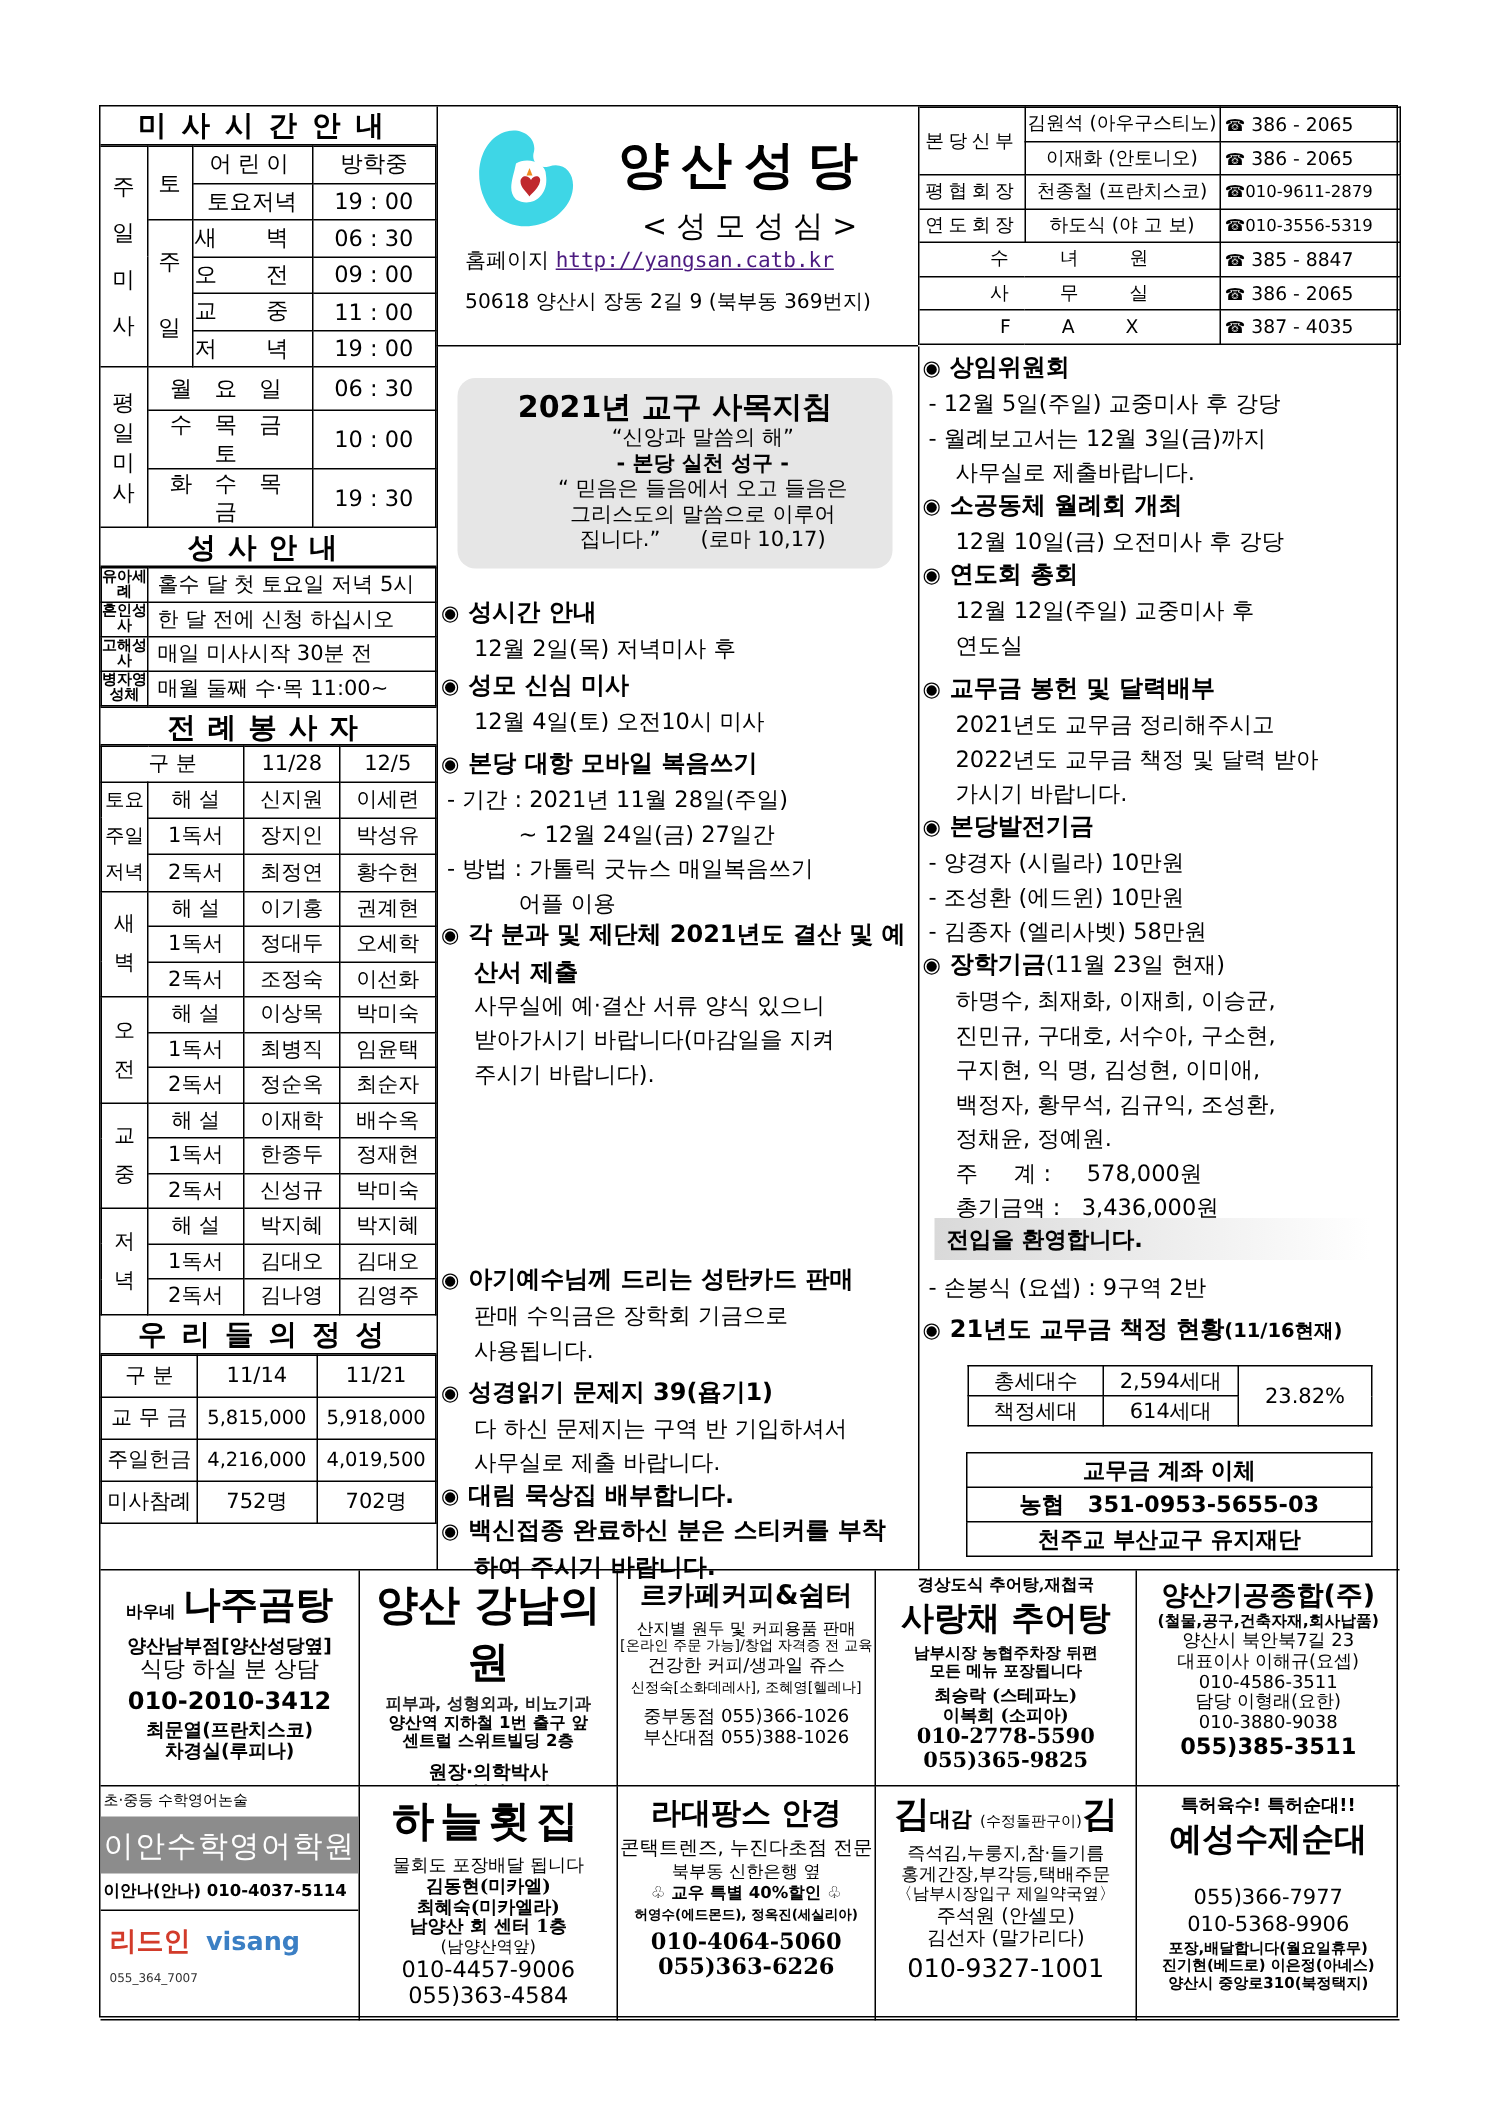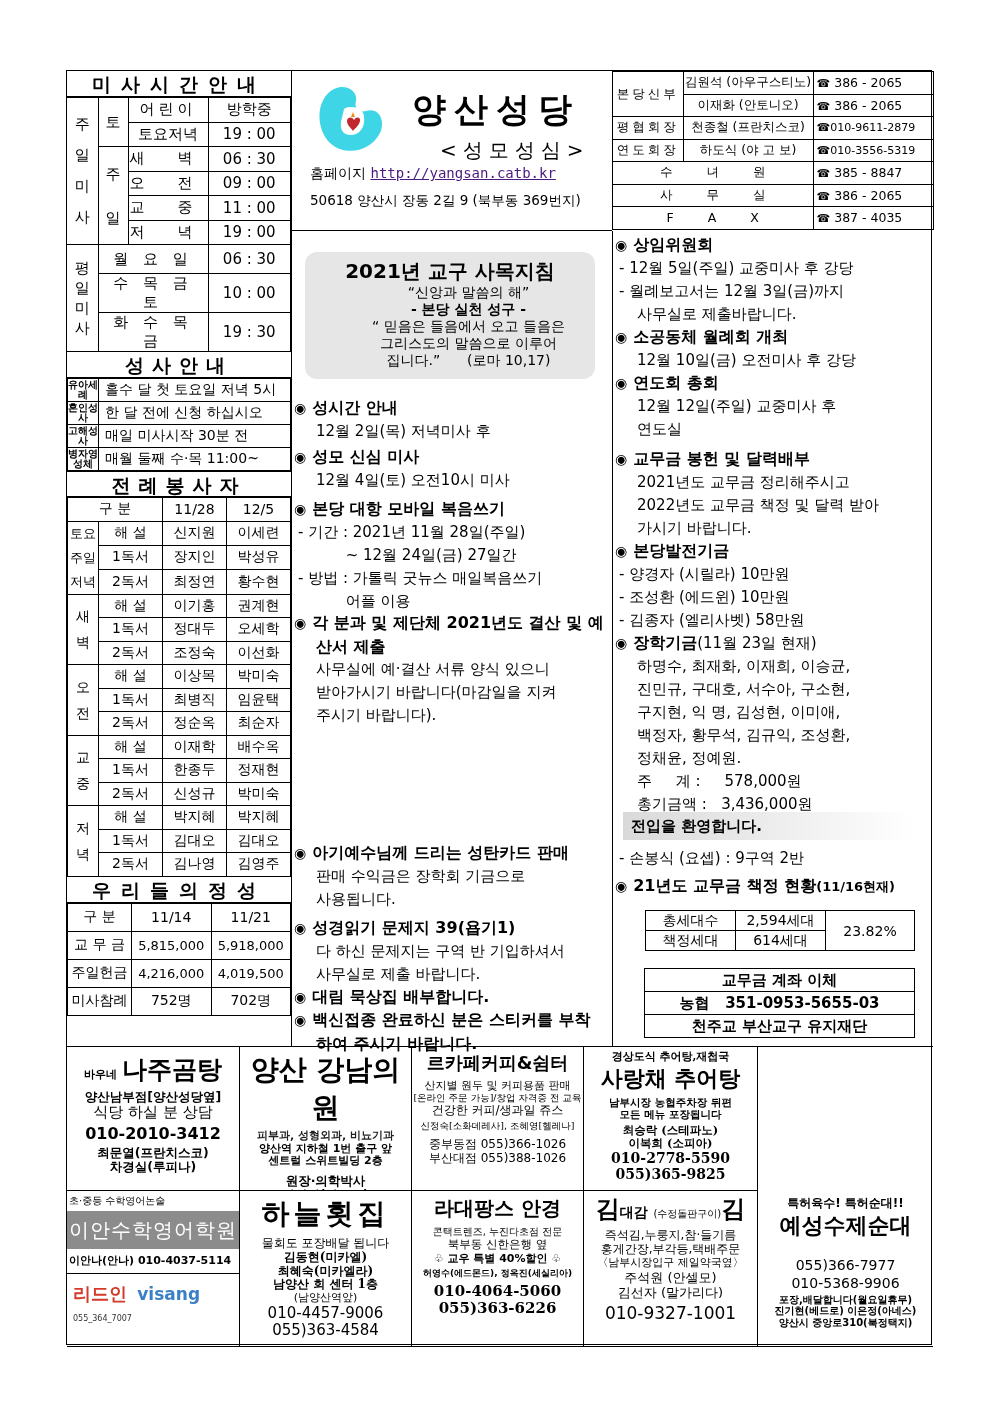--- a/index.html
+++ b/index.html
@@ -21,21 +21,21 @@
   .sac-tbl .txt { text-align: left; padding-left: 6px; }
   .svc-tbl { width: 224px; font-size: 14px; }
   .svc-tbl td { height: 23.5px; }
   .off-tbl { width: 224px; font-size: 14px; }
   .off-tbl td { height: 28px; }
 
   
   .header { position: absolute; left: 224px; top: 0; width: 321px; height: 160px; border-left: 1px solid #000; border-bottom: 1px solid #000; }
   .logo { position: absolute; left: 22px; top: 12px; width: 70px; height: 72px; }
   .church-name { position: absolute; left: 120px; top: 16px; font-size: 34px; font-weight: bold; letter-spacing: 8px; }
-  .church-sub { position: absolute; left: 148px; top: 66px; font-size: 20px; letter-spacing: 6px; }
+  .church-sub { position: absolute; left: 136px; top: 66px; font-size: 20px; letter-spacing: 6px; }
   .homepage { position: absolute; left: 18px; top: 94px; font-size: 14px; }
   .homepage a { color: #4b1a7f; font-family: "DejaVu Sans Mono", monospace; text-decoration: underline; }
   .address { position: absolute; left: 18px; top: 121px; font-size: 13.5px; }
 
   
   .contacts { position: absolute; left: 545px; top: 0; width: 321px; border-left: 1px solid #000; }
   .ct-tbl { width: 321px; font-size: 12.5px; }
   .ct-tbl td { height: 22.5px; }
   .ct-tbl .phone { text-align: left; padding-left: 3px; white-space: nowrap; }
   .tel { font-size: 11px; }
@@ -471,20 +471,30 @@
     <div class="ad" style="left:517px;top:0;width:174px;height:144px;padding-top:4px;font-family:'DejaVu Serif',serif">
       <p class="b" style="font-size:11px">경상도식 추어탕,재첩국</p>
       <div class="big" style="font-size:22px;font-family:'DejaVu Sans',sans-serif">사랑채 추어탕</div>
       <p class="b" style="font-size:10.5px;margin-top:2px">남부시장 농협주차장 뒤편</p>
       <p class="b" style="font-size:10.5px">모든 메뉴 포장됩니다</p>
       <p class="b" style="font-size:11.5px;margin-top:4px">최승락 (스테파노)</p>
       <p class="b" style="font-size:11.5px">이복희 (소피아)</p>
       <p class="b" style="font-size:14px">010-2778-5590</p>
       <p class="b" style="font-size:14px">055)365-9825</p>
     </div>
+    <div class="ad" style="left:691px;top:0;width:175px;height:144px;padding-top:4px;border-right:none">
+      <div class="big" style="font-size:18px">양산기공종합(주)</div>
+      <p class="b" style="font-size:10.5px">(철물,공구,건축자재,회사납품)</p>
+      <p style="font-size:12px">양산시 북안북7길 23</p>
+      <p style="font-size:12px">대표이사 이해규(요셉)</p>
+      <p style="font-size:12px">010-4586-3511</p>
+      <p style="font-size:12px">담당 이형래(요한)</p>
+      <p style="font-size:12px">010-3880-9038</p>
+      <p class="b" style="font-size:15px">055)385-3511</p>
+    </div>
 
     <div class="ad" style="left:0;top:144px;width:173px;height:156px;text-align:left">
       <p style="font-size:10px;padding:4px 0 0 2px">초·중등 수학영어논술</p>
       <div style="background:#8c8c8c;color:#fff;font-size:20px;height:38px;line-height:38px;text-align:center;margin-top:4px;letter-spacing:1px">이안수학영어학원</div>
       <p class="b" style="font-size:11px;padding:6px 2px;border-bottom:1px solid #000">이안나(안나) 010-4037-5114</p>
       <div style="padding:8px 4px 0 6px;font-size:18px;font-weight:bold;color:#d23b2a">
         <span>리드인</span>
         <span style="color:#3b7fc4;font-size:17px;margin-left:4px">visang</span>
       </div>
       <p style="font-size:8px;padding:8px 0 0 6px;color:#333">055_364_7007</p>
@@ -494,21 +504,21 @@
       <p style="font-size:12px;margin-top:4px;font-family:'DejaVu Sans',sans-serif">물회도 포장배달 됩니다</p>
       <p class="b" style="font-size:12px">김동현(미카엘)</p>
       <p class="b" style="font-size:12px">최혜숙(미카엘라)</p>
       <p class="b" style="font-size:12px">남양산 회 센터 1층</p>
       <p style="font-size:11px;font-family:'DejaVu Sans',sans-serif">(남양산역앞)</p>
       <p style="font-size:15px;font-family:'DejaVu Sans',sans-serif">010-4457-9006</p>
       <p style="font-size:15px;font-family:'DejaVu Sans',sans-serif">055)363-4584</p>
     </div>
     <div class="ad" style="left:345px;top:144px;width:172px;height:156px;padding-top:4px">
       <div class="big" style="font-size:20px">라대팡스 안경</div>
-      <p style="font-size:10px;margin-top:4px">콘택트렌즈, 누진다초점 전문</p>
+      <p style="font-size:13px;margin-top:4px">콘택트렌즈, 누진다초점 전문</p>
       <p style="font-size:11.5px">북부동 신한은행 옆</p>
       <p class="b" style="font-size:11px;margin-top:2px">♧ 교우 특별 40%할인 ♧</p>
       <p class="b" style="font-size:9px;margin-top:3px">허영수(에드몬드), 정옥진(세실리아)</p>
       <p class="b" style="font-size:15px;margin-top:4px;font-family:'DejaVu Serif',serif">010-4064-5060</p>
       <p class="b" style="font-size:15px;font-family:'DejaVu Serif',serif">055)363-6226</p>
     </div>
     <div class="ad" style="left:517px;top:144px;width:174px;height:156px;padding-top:2px">
       <div class="big" style="white-space:nowrap"><span style="font-size:24px">김</span><span style="font-size:14px">대감</span> <span style="font-size:10px;font-weight:normal">(수정돌판구이)</span><span style="font-size:24px">김</span></div>
       <p style="font-size:12px;margin-top:4px">즉석김,누룽지,참·들기름</p>
       <p style="font-size:12px">홍게간장,부각등,택배주문</p>

